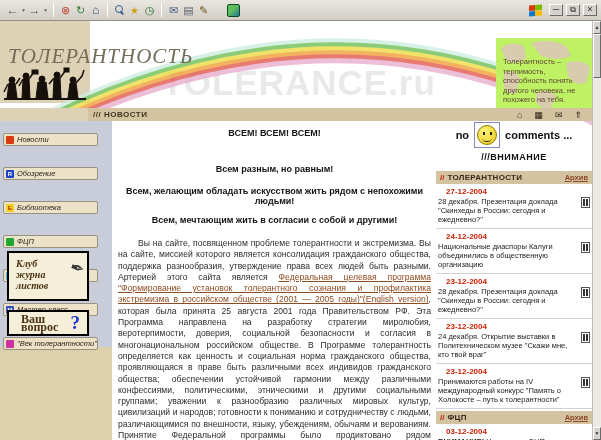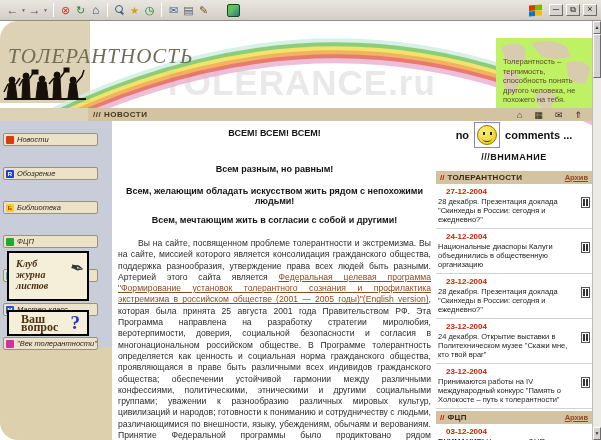--- a/index.html
+++ b/index.html
@@ -41,21 +41,21 @@
     background:
       linear-gradient(90deg,#d83b01 50%,#7fba00 50%) top/100% 50% no-repeat,
       linear-gradient(90deg,#0078d7 50%,#ffb900 50%) bottom/100% 50% no-repeat; }
   .win-btn{ width:14px; height:12px; background:#d6d3ce;
             border:1px solid; border-color:#fff #6a6a6a #6a6a6a #fff;
             font-size:9px; line-height:9px; text-align:center; color:#222; }
   .win-restore::before{ content:"⧉"; font-size:8px; }
 
   
   .page{ position:absolute; left:0; top:21px; width:592px; height:419px;
-         background:#fff; overflow:hidden;border-radius:18px; }
+         background:#fff; overflow:hidden; }
 
   .hdr-block{ position:absolute; left:0; top:0; width:90px; height:82px; background:#ddd1b6; }
   .watermark{ position:absolute; left:162px; top:42px; font-size:35px; font-weight:bold;
               color:#e9e9e9; letter-spacing:1px; }
   .rainbow{ position:absolute; left:0; top:0; pointer-events:none; }
   .site-title{ position:absolute; left:8px; top:23px; font-family:"Liberation Serif",serif;
                font-style:italic; font-size:21px; color:#716d58; letter-spacing:1px; }
   .people{ position:absolute; left:2px; top:45px; }
   .map-box{ position:absolute; left:496px; top:17px; width:97px; height:80px; background:#bef264; }
   .tagline{ position:absolute; left:7px; top:19px; width:86px; font-size:7.5px;

